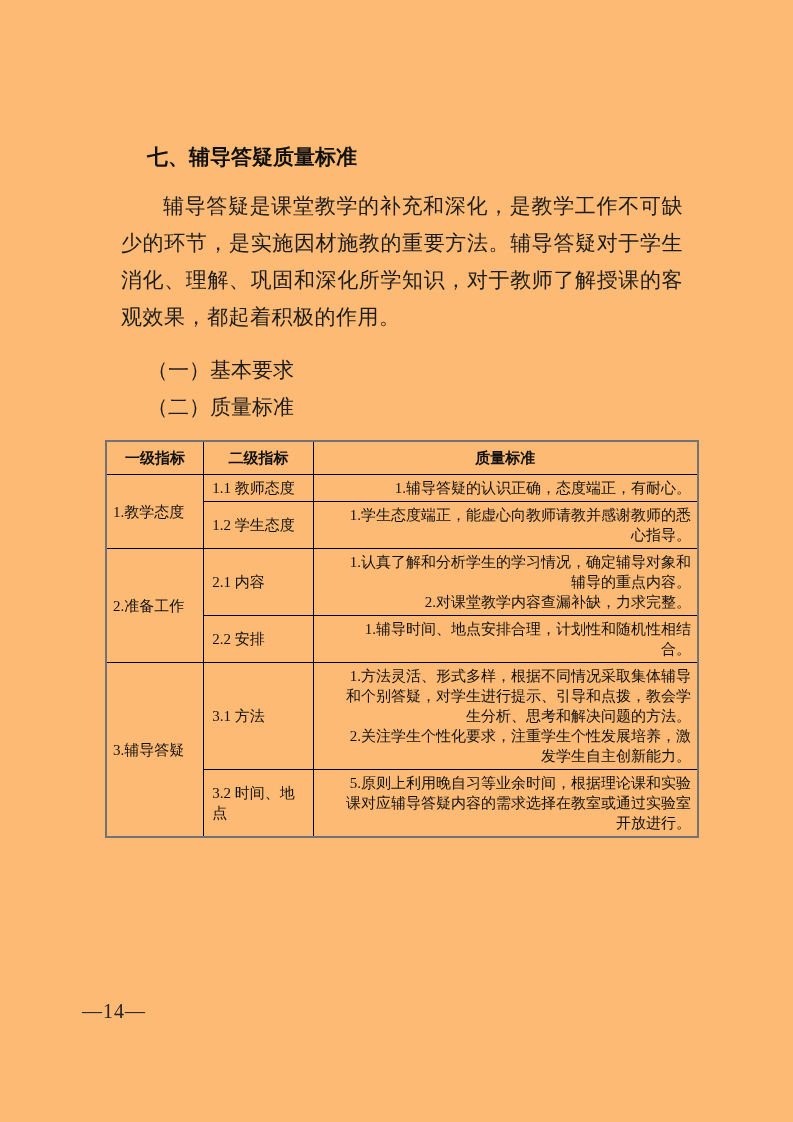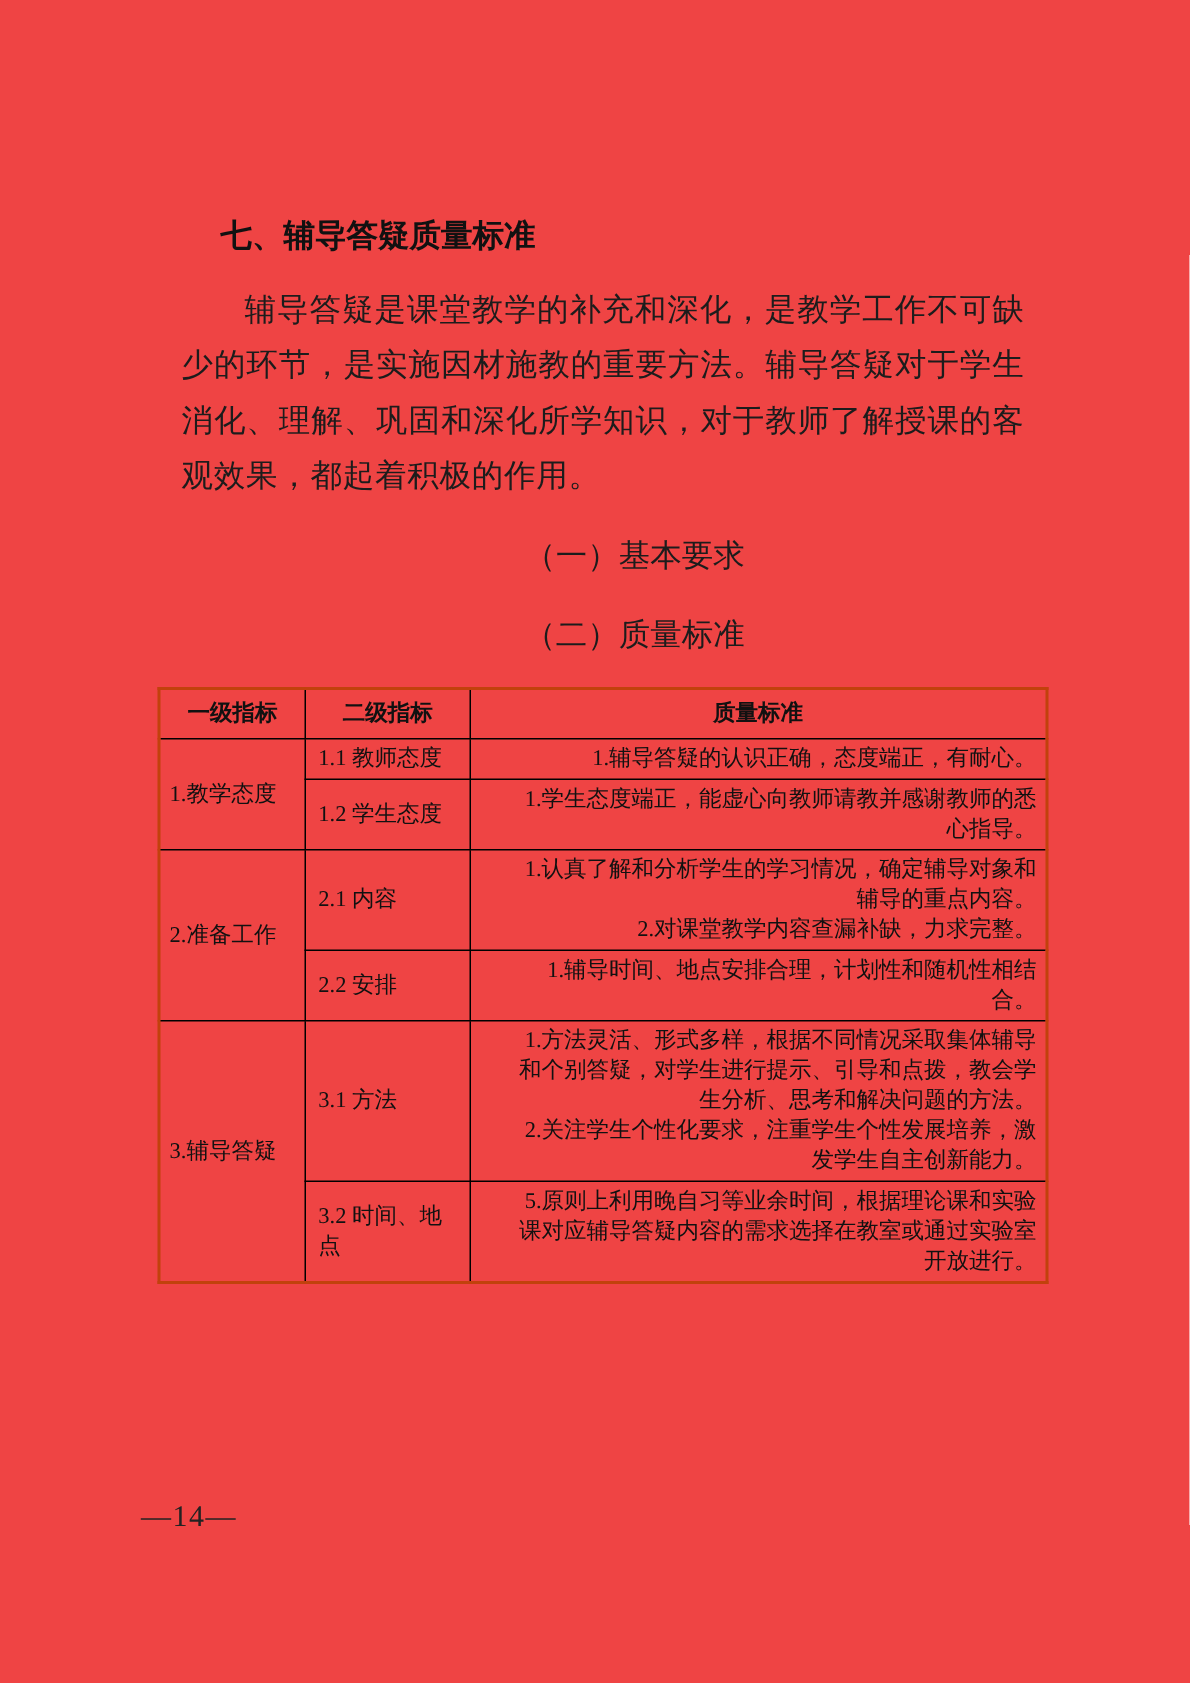--- a/index.html
+++ b/index.html
@@ -4,21 +4,21 @@
 <style>
   html, body {
     margin: 0;
     padding: 0;
     background: #ffffff;
   }
   .page {
     position: relative;
     width: 793px;
     height: 1122px;
-    background: #ef4444;
+    background: #fdba74;
     font-family: "Liberation Serif", "DejaVu Serif", serif;
     color: #1c1c1c;
     overflow: hidden;
   }
   .content {
     position: absolute;
     left: 105px;
     top: 142px;
     width: 594px;
   }
@@ -35,30 +35,29 @@
     font-size: 21px;
     line-height: 37px;
     margin: 16px;
     text-indent: 2em;
     text-align: justify;
     letter-spacing: 0.5px;
   }
   .doc-sub {
     font-size: 21px;
     line-height: 37px;
-    margin: 16px;
+    margin: 0;
     text-indent: 2em;
-    text-align: center;
   }
   table.qs-table {
     width: 100%;
     border-collapse: collapse;
     table-layout: fixed;
     margin-top: 14px;
-    border: 2px solid #c2410c;
+    border: 2px solid #737373;
     font-size: 15px;
     line-height: 20px;
     color: #111111;
   }
   .qs-table th, .qs-table td {
     border: 1px solid #000000;
     padding: 3px 6px;
     vertical-align: middle;
   }
   .qs-table th {
@@ -77,21 +76,21 @@
     text-align: right;
     white-space: pre-line;
     padding-left: 25px;
     vertical-align: middle;
   }
   .col-1 { width: 16.5%; }
   .col-2 { width: 18.5%; }
   .col-3 { width: 65%; }
   .page-number {
     position: absolute;
-    left: 94px;
+    left: 82px;
     top: 1000px;
     font-size: 20px;
     color: #222222;
     letter-spacing: 1px;
   }
 </style>
 </head>
 <body>
 
 <div class="page">

